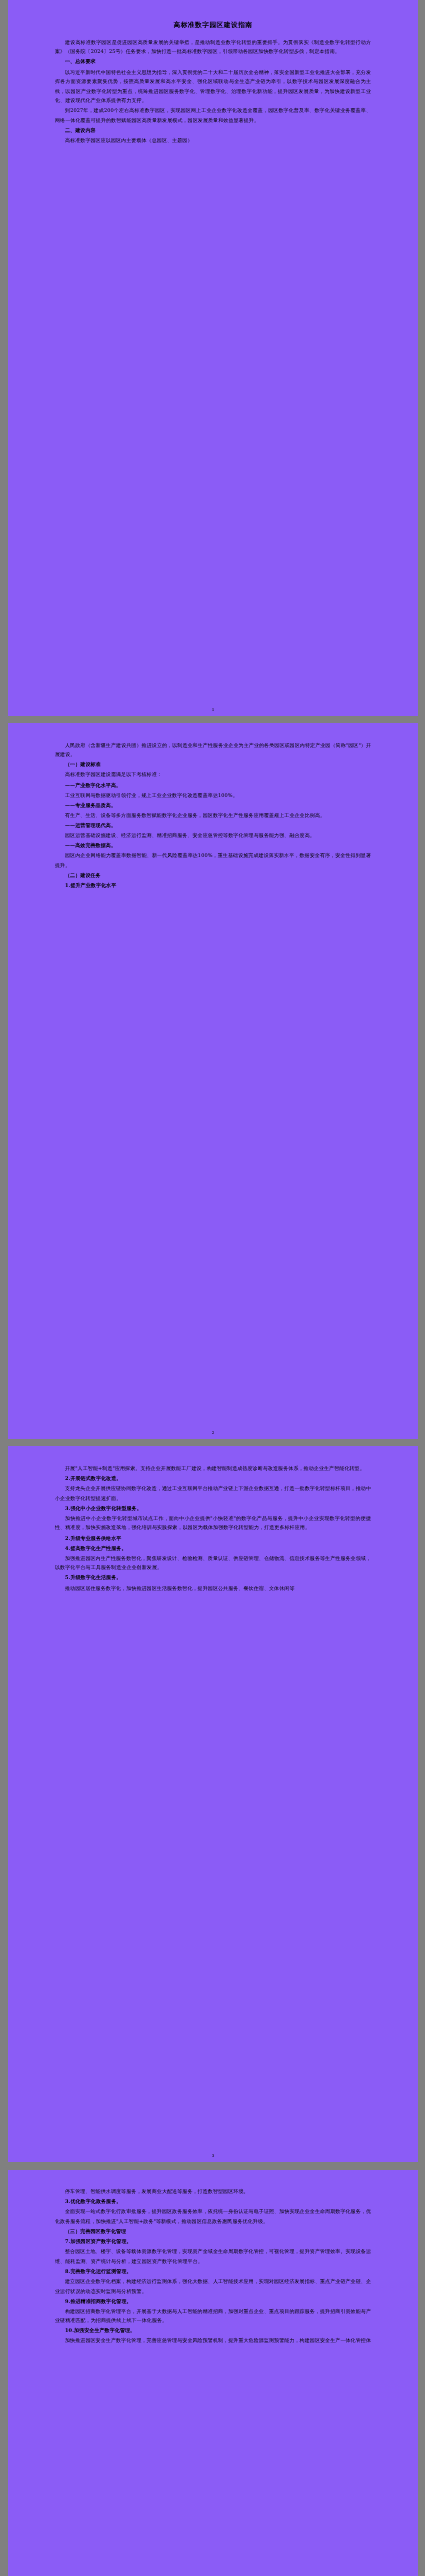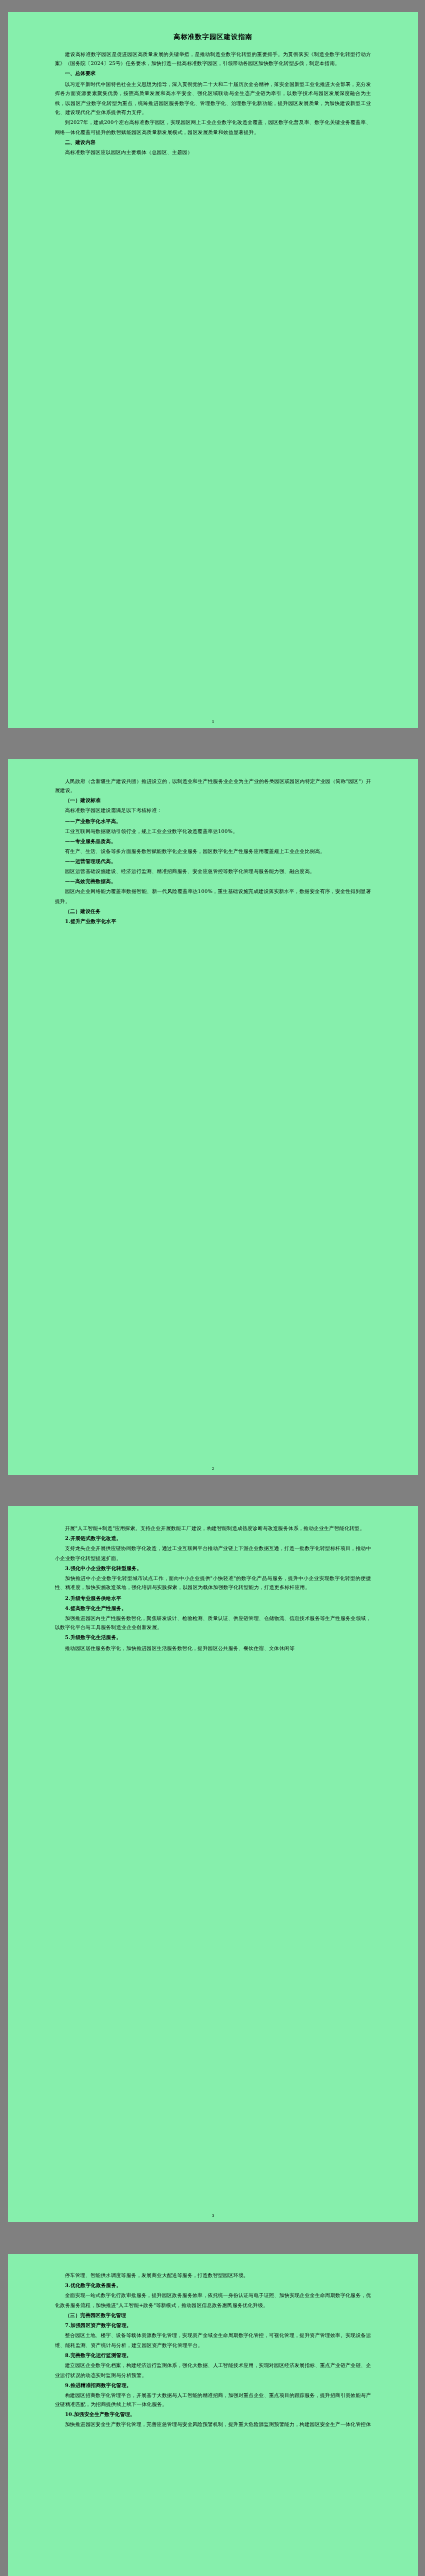--- a/index.html
+++ b/index.html
@@ -10,25 +10,25 @@
   body {
     width: 426px;
   }
   .doc {
     width: 426px;
     margin: 0 auto;
     background: #808080;
   }
   .page {
     width: 410px;
-    background: #86efac;
+    background: #8b5cf6;
     box-sizing: border-box;
     padding: 17.5px 47px 15.5px 47px;
     position: relative;
-    margin: 12px auto;
+    margin: 0 auto;
   }
   .gap {
     height: 7.2px;
     background: #808080;
     width: 426px;
   }
   .title {
     text-align: center;
     font-family: "DejaVu Serif", serif;
     font-size: 6.7px;

